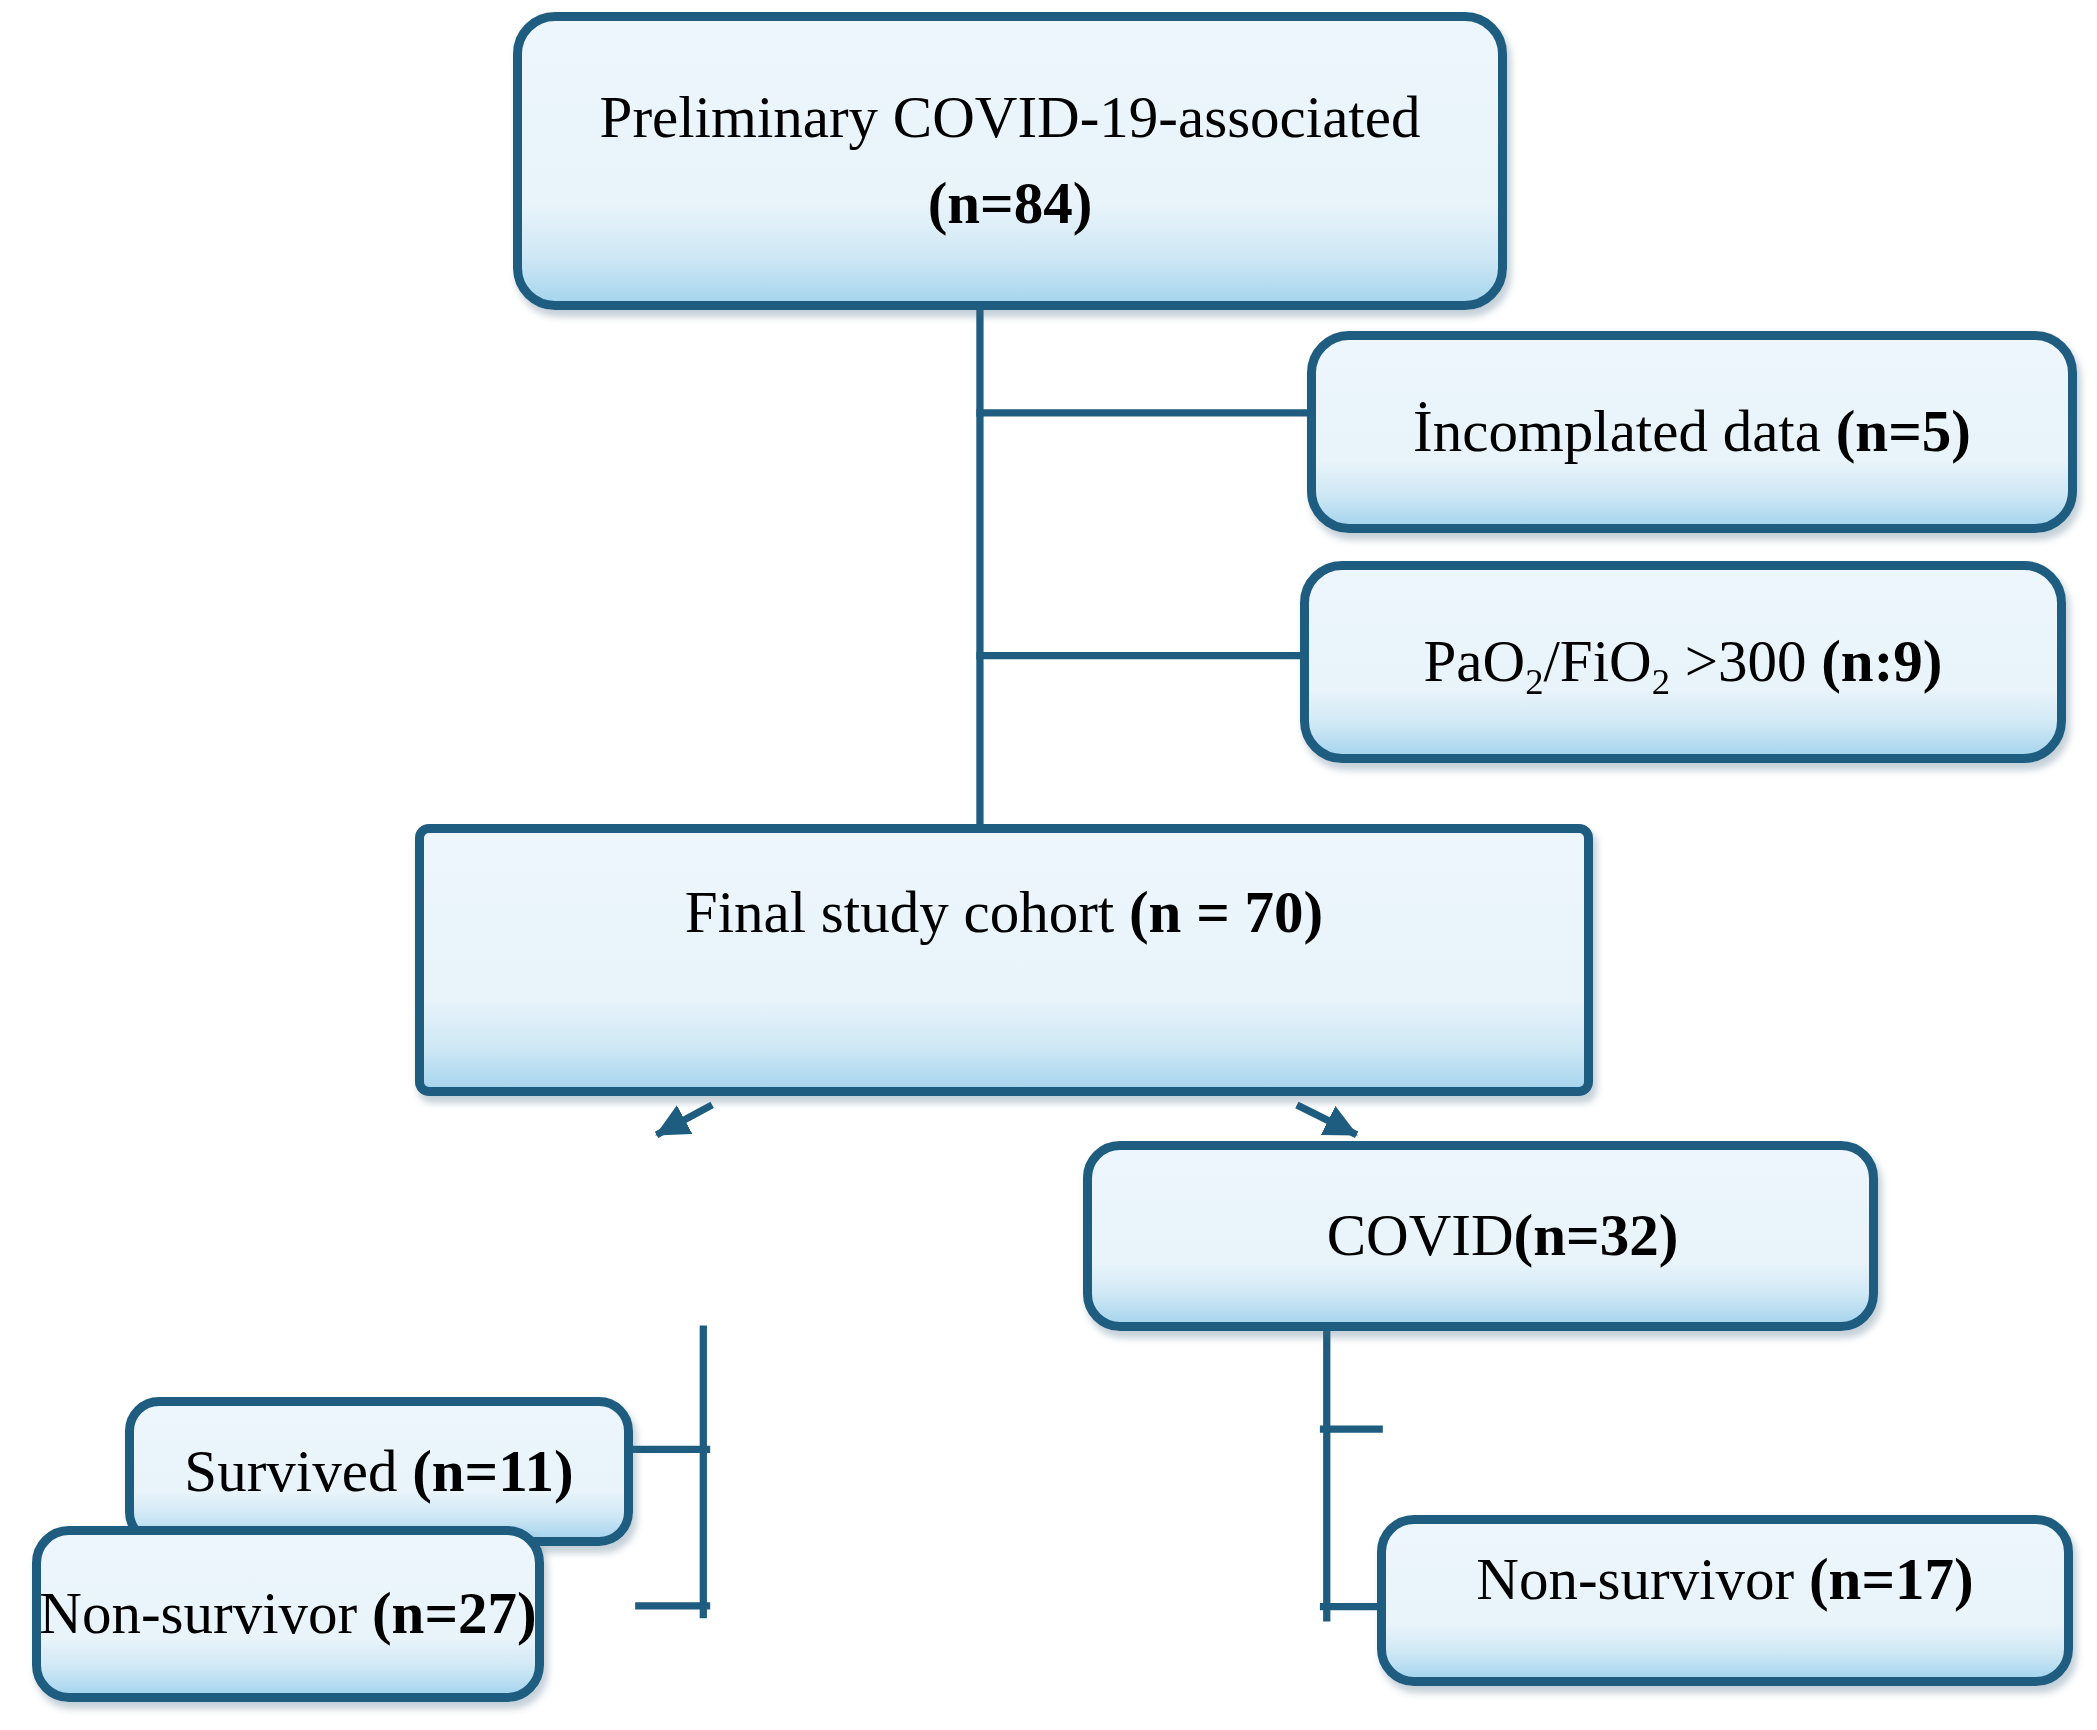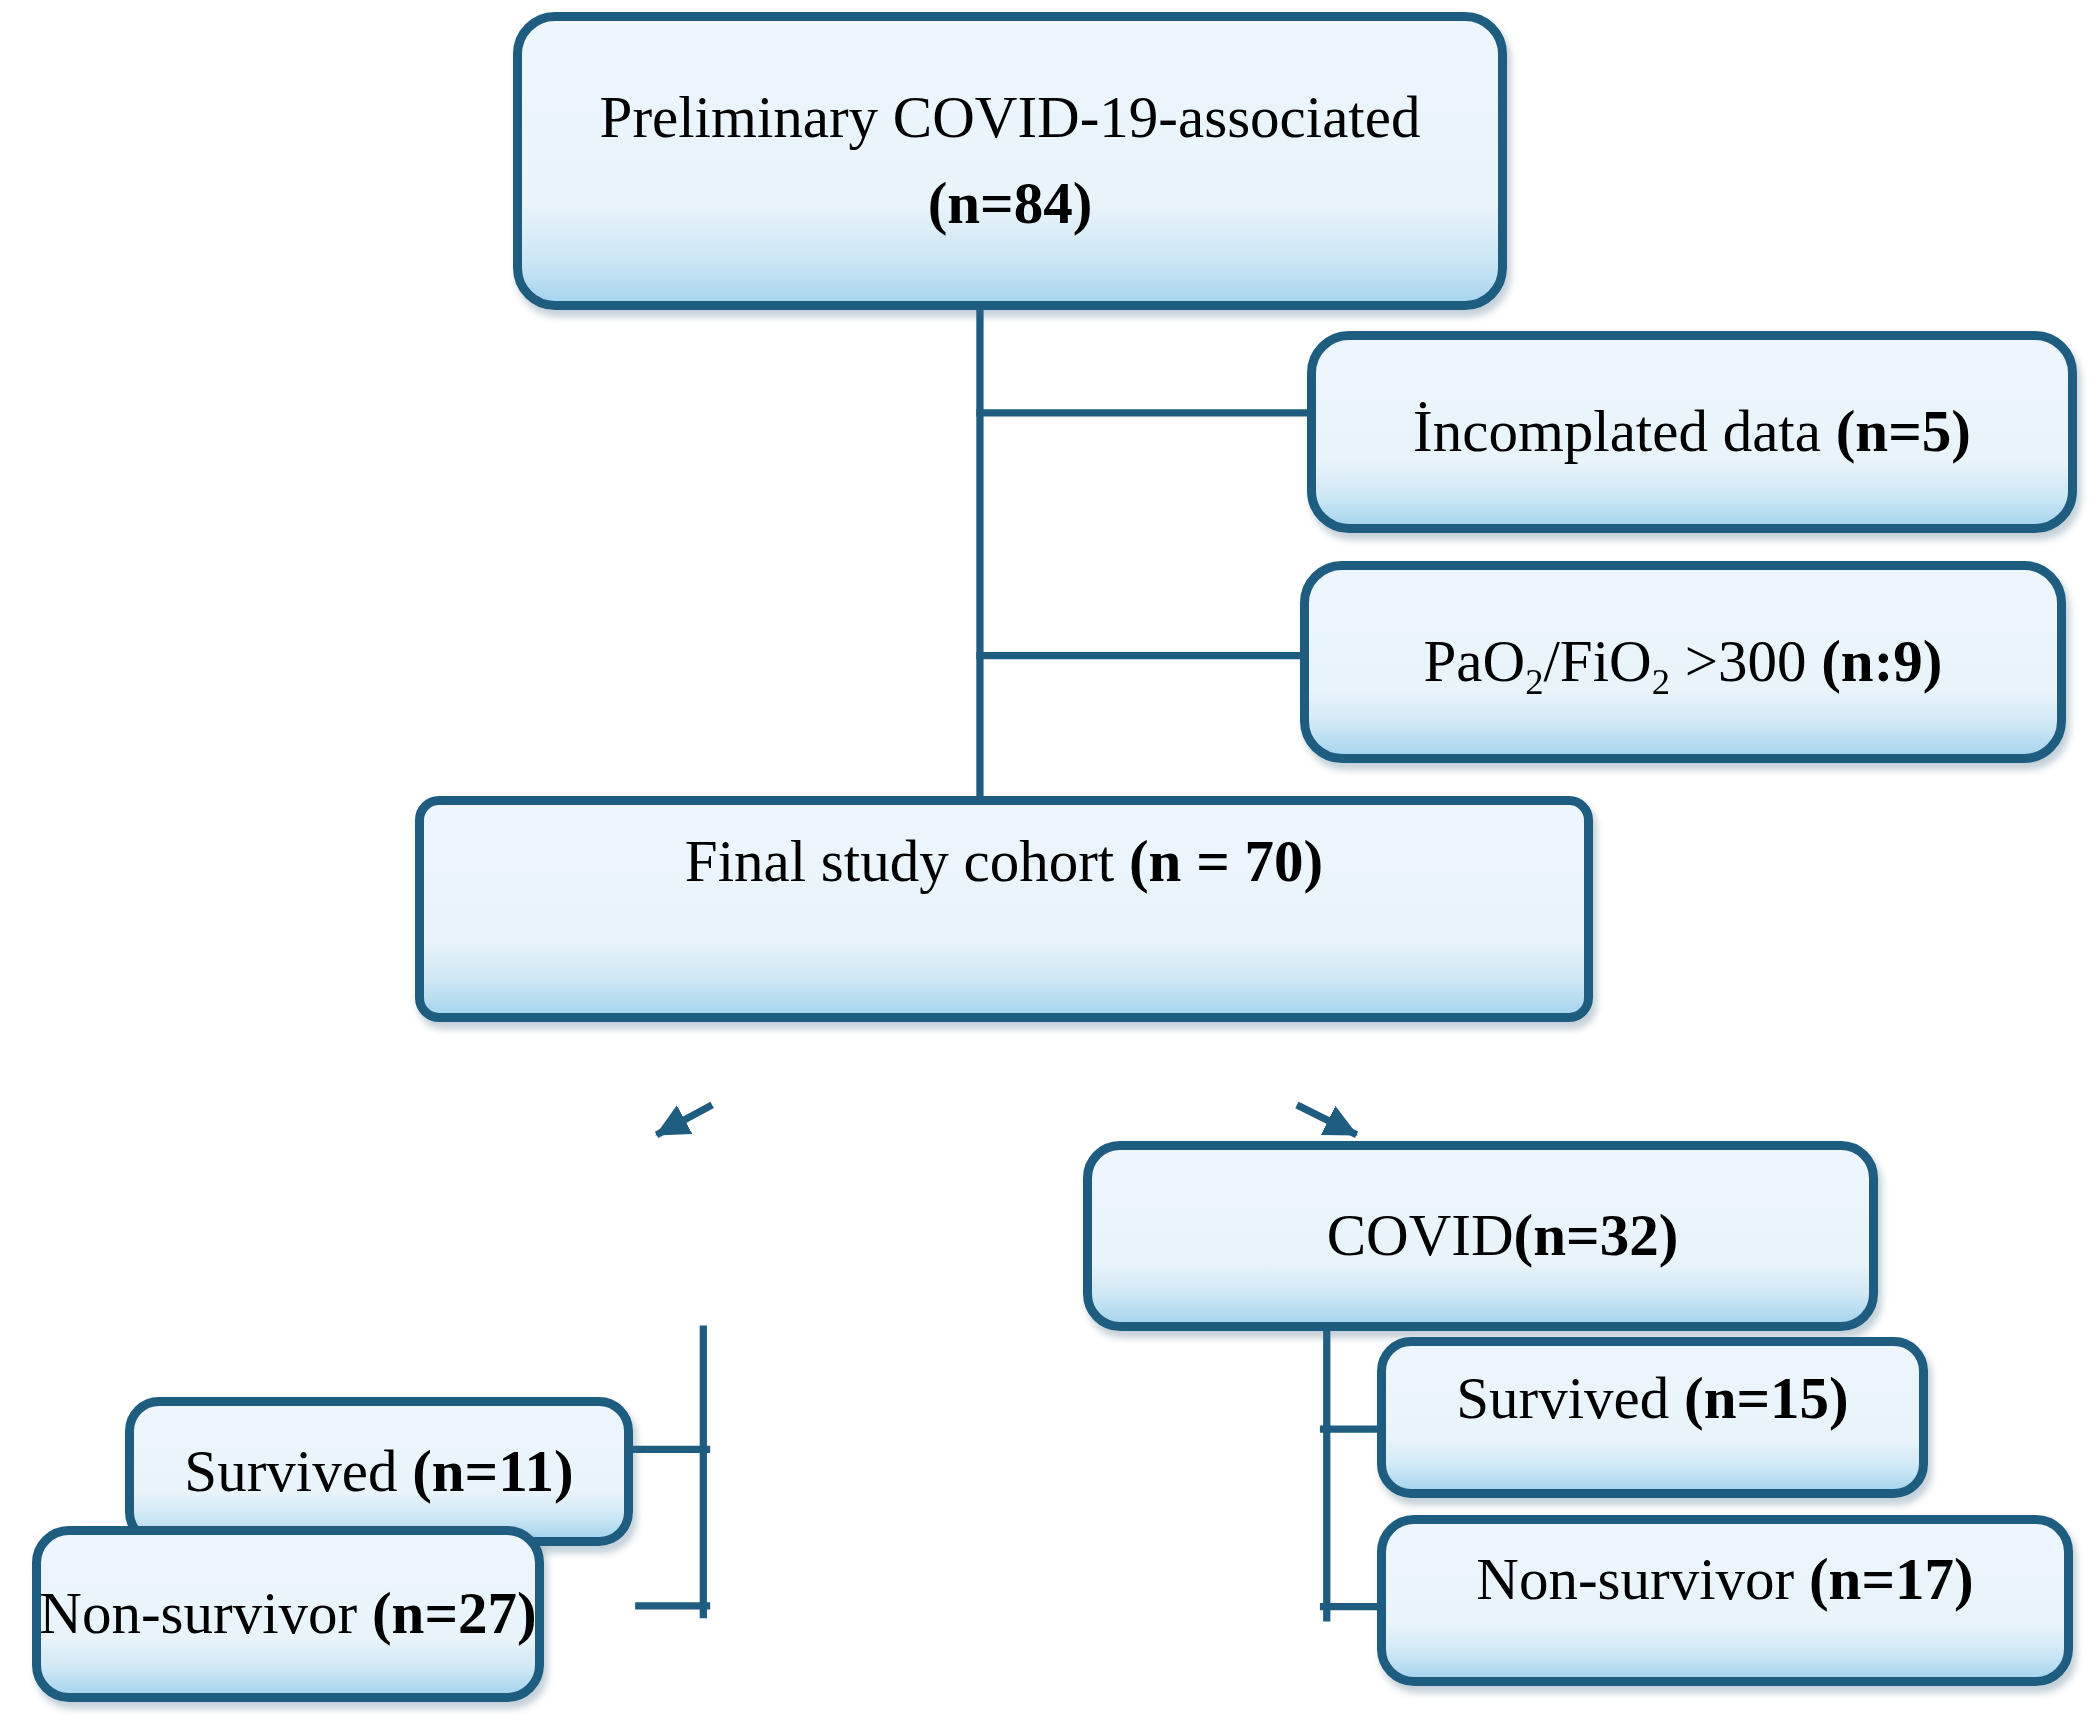--- a/index.html
+++ b/index.html
@@ -35,21 +35,21 @@
     line-height: 1.45;
   }
   .node .row { white-space: nowrap; }
   .b { font-weight: bold; }
   sub { font-size: 0.62em; line-height: 0; }
 
   
   #n-preliminary   { left: 513px;  top: 12px;   width: 994px; height: 298px; }
   #n-incomplete    { left: 1307px; top: 331px;  width: 770px;  height: 202px; }
   #n-pao2          { left: 1300px; top: 561px;  width: 766px;  height: 202px; }
-  #n-final         { left: 415px;  top: 796px; width: 1178px; height: 226px; border-radius: 24px; padding-bottom: 95px; }
+  #n-final         { left: 415px;  top: 824px; width: 1178px; height: 272px; border-radius: 14px; padding-bottom: 95px; }
   #n-noncovid      { left: 194px;  top: 1141px; width: 766px;  height: 191px; border-radius: 37px; }
   #n-covid         { left: 1083px; top: 1141px; width: 795px;  height: 190px; border-radius: 37px; padding-left: 44px; }
   #n-survived-nc   { left: 125px;  top: 1357px; width: 508px;  height: 149px; border-radius: 34px; margin-top: 40px; }
   #n-nonsurv-nc    { left: 32px;   top: 1526px; width: 512px;  height: 176px; border-radius: 37px; }
   #n-survived-cv   { left: 1377px; top: 1337px; width: 551px;  height: 161px; border-radius: 34px; padding-bottom: 37px; }
   #n-nonsurv-cv    { left: 1377px; top: 1515px; width: 696px;  height: 171px; border-radius: 37px; padding-bottom: 42px; }
 </style>
 </head>
 <body>
 
@@ -111,25 +111,20 @@
       <span>Survived </span><span class="b">(n=11)</span>
     </div>
   </div>
 
   <div class="node" id="n-nonsurv-nc">
     <div class="row">
       <span>Non-survivor </span><span class="b">(n=27)</span>
     </div>
   </div>
 
-  <div class="node" id="n-survived-cv">
-    <div class="row">
-      <span>Survived </span><span class="b">(n=15)</span>
-    </div>
-  </div>
 
   <div class="node" id="n-nonsurv-cv">
     <div class="row">
       <span>Non-survivor </span><span class="b">(n=17)</span>
     </div>
   </div>
 
 </div>
 
 

